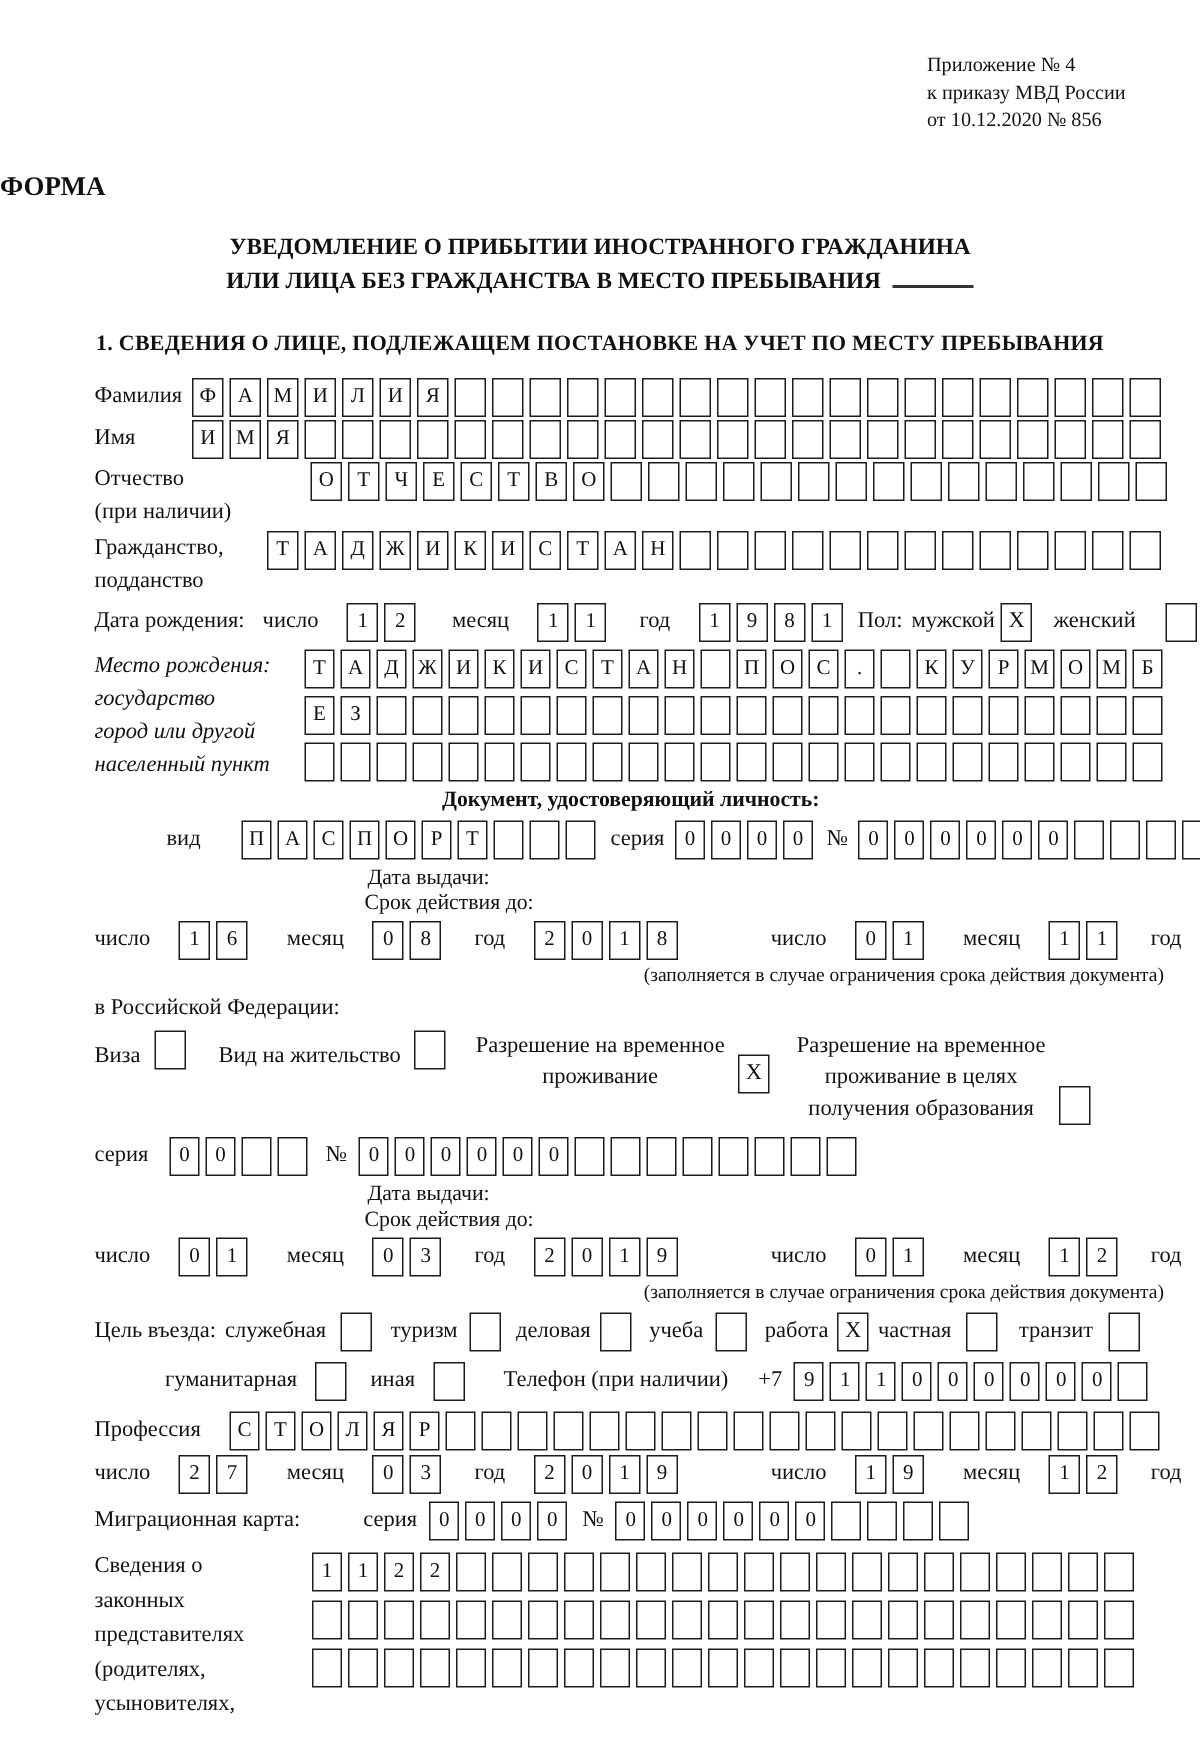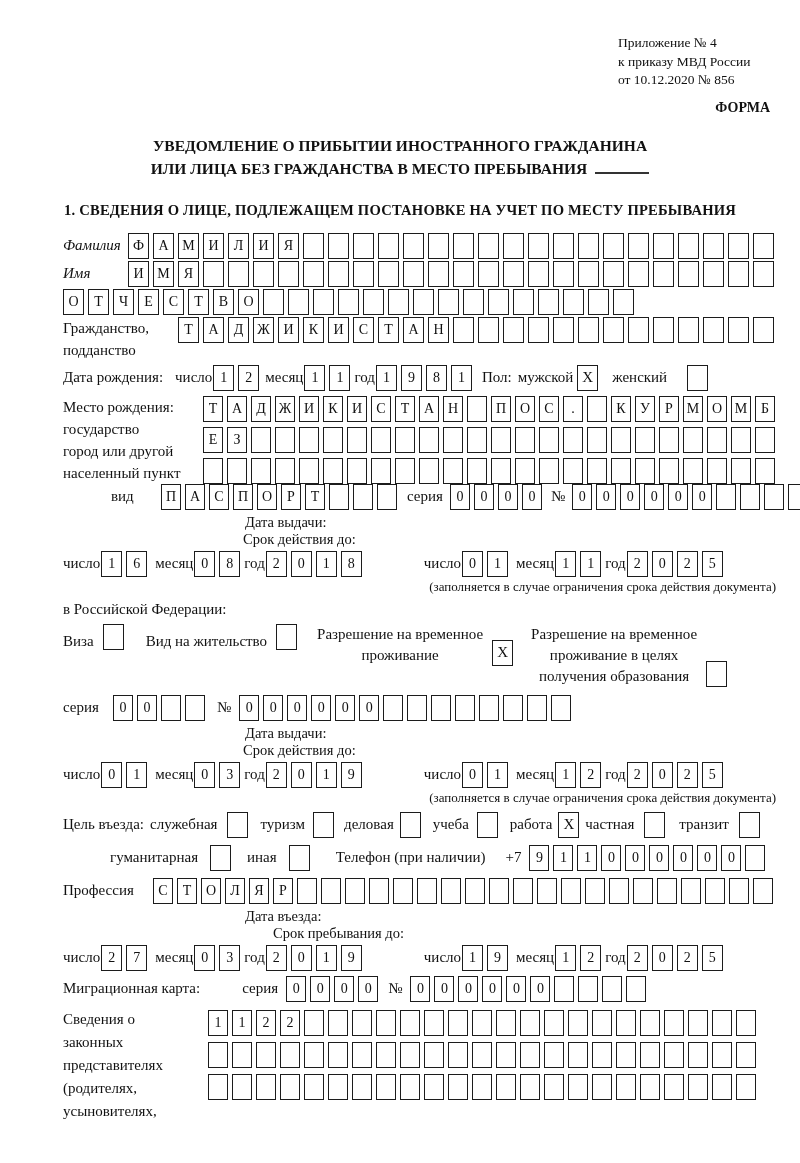--- a/index.html
+++ b/index.html
@@ -7,21 +7,21 @@
   body {
     width:800px; height:1163px; overflow:hidden;
     font-family:"Liberation Serif","DejaVu Serif",serif;
     color:#111;
   }
   .page { width:800px; height:1163px; padding-top:34px; position:relative; }
 
   
   .annex { margin-left:618px; font-size:13.5px; line-height:18.5px; }
   .annex-note { margin-left:618px; margin-top:3px; font-size:13px; line-height:18.5px; }
-  .forma { text-align:right; padding-right:30px; margin-top:10px; font-weight:bold; font-size:14px; }
+  .forma { text-align:left; padding-right:30px; margin-top:24px; font-weight:bold; font-size:18px; }
 
   .title { text-align:center; font-weight:bold; font-size:15.5px; line-height:23px; margin-top:18px; }
   .title-underline { display:inline-block; width:54px; border-bottom:2px solid #333; height:14px; margin-left:8px; }
 
   .sect-heading { text-align:center; font-weight:bold; font-size:14.6px; margin-top:22px; letter-spacing:0.2px; }
 
   .content { margin-left:63px; margin-right:22px; margin-top:14px; font-size:15px; }
 
   .row { display:flex; align-items:center; margin-bottom:2px; }
   .row-top { display:flex; align-items:flex-start; }
@@ -36,22 +36,22 @@
   }
   .tight .cell { width:20px; }
   .cells-stack { display:flex; flex-direction:column; gap:5px; }
 
   .cbox {
     width:21px; height:26px; border:1.8px solid #1c1c1c; flex-shrink:0;
     display:flex; align-items:center; justify-content:center;
     font-size:15px; background:#fff;
   }
 
-  .minw { display:inline-block; min-width:65px;font-style:italic; }
-  .dg { display:flex; align-items:center; gap:0; }
+  .minw { display:inline-block; min-width:65px; }
+  .dg { display:flex; align-items:center; gap:18px; }
   .dg .lbl { margin-right:1px; }
 
   .center-bold { text-align:center; font-weight:bold; font-size:14.5px; margin:4px 0 5px 0; }
   .dlabels { display:flex; font-size:14.5px; margin:4px 0 3px 0;flex-direction:column; }
   .small-note { font-size:13px; text-align:right; padding-right:2px; margin:2px 0 6px 0; }
 
   .opt-label { text-align:center; font-size:15px; line-height:21px; }
   .opt { display:flex; align-items:flex-end; gap:9px; }
 </style>
 </head>
@@ -133,20 +133,24 @@
           <div class="cell"></div>
           <div class="cell"></div>
           <div class="cell"></div>
           <div class="cell"></div>
           <div class="cell"></div>
           <div class="cell"></div>
         </div>
     </div>
 
     <div class="row-top" style="margin-bottom:2px;">
+      <div class="lbl-col" style="width:144px;">
+        <div>Отчество</div>
+        <div>(при наличии)</div>
+      </div>
       <div class="cells">
           <div class="cell">О</div>
           <div class="cell">Т</div>
           <div class="cell">Ч</div>
           <div class="cell">Е</div>
           <div class="cell">С</div>
           <div class="cell">Т</div>
           <div class="cell">В</div>
           <div class="cell">О</div>
           <div class="cell"></div>
@@ -222,21 +226,21 @@
           </span>
       </span>
       <span class="lbl" style="margin-left:10px;">Пол:</span>
       <span class="lbl" style="margin-left:6px; margin-right:4px;">мужской</span>
       <div class="cbox">X</div>
       <span class="lbl" style="margin-left:14px; margin-right:20px;">женский</span>
       <div class="cbox"></div>
     </div>
 
     <div class="row-top" style="margin-bottom:0;">
-      <div class="lbl-col" style="width:140px;">
+      <div class="lbl-col" style="width:140px;font-style:italic;">
         <div>Место рождения:</div>
         <div>государство</div>
         <div>город или другой</div>
         <div>населенный пункт</div>
       </div>
       <div class="cells-stack">
         <div class="cells tight">
             <div class="cell">Т</div>
             <div class="cell">А</div>
             <div class="cell">Д</div>
@@ -310,20 +314,21 @@
             <div class="cell"></div>
             <div class="cell"></div>
             <div class="cell"></div>
             <div class="cell"></div>
             <div class="cell"></div>
             <div class="cell"></div>
           </div>
       </div>
     </div>
 
+    <div class="center-bold">Документ, удостоверяющий личность:</div>
 
     <div class="row" style="margin-bottom:2px;margin-left:48px;">
       <span class="lbl" style="min-width:50px;">вид</span>
       <div class="cells tight">
           <div class="cell">П</div>
           <div class="cell">А</div>
           <div class="cell">С</div>
           <div class="cell">П</div>
           <div class="cell">О</div>
           <div class="cell">Р</div>
@@ -569,24 +574,20 @@
           <div class="cell"></div>
           <div class="cell"></div>
           <div class="cell"></div>
           <div class="cell"></div>
           <div class="cell"></div>
           <div class="cell"></div>
           <div class="cell"></div>
         </div>
     </div>
 
-    <div class="dlabels">
-      <span style="margin-left:182px;">Дата въезда:</span>
-      <span style="margin-left:210px;">Срок пребывания до:</span>
-    </div>
 
     <div class="row" style="margin-bottom:5px;">
       <span class="dg">
         <span class="lbl">число</span>
         <span class="cells">
             <div class="cell">2</div>
             <div class="cell">7</div>
           </span>
         <span class="lbl" style="margin-left:8px;">месяц</span>
         <span class="cells">

